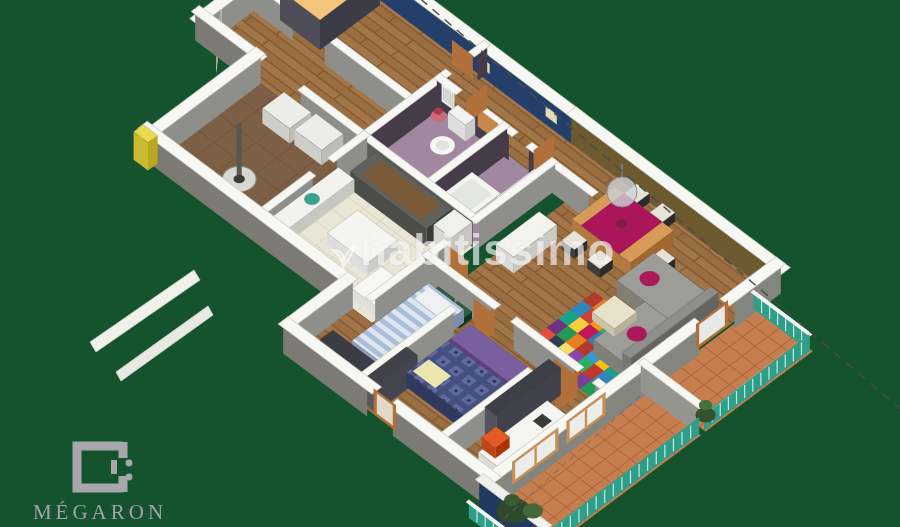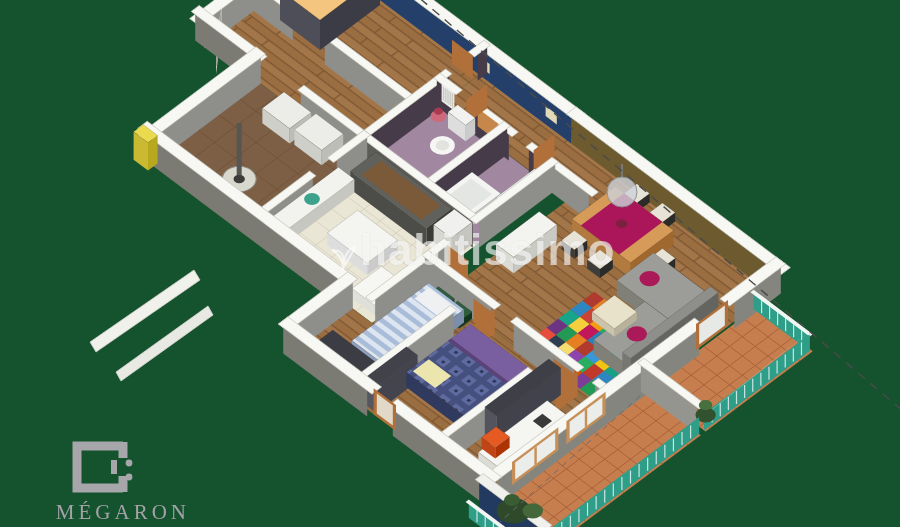--- a/index.html
+++ b/index.html
@@ -8,21 +8,21 @@
   #plan{position:absolute;left:0;top:0;}
   .watermark{position:absolute;left:330px;top:228px;color:rgba(255,255,255,.62);
              pointer-events:none;}
   .wm-row{display:flex;align-items:flex-end;gap:4px;}
   .wm-title{font-size:44px;font-weight:bold;letter-spacing:1px;line-height:1;
             text-shadow:0 0 2px rgba(120,120,120,.15);}
   .wm-sub{font-size:12px;letter-spacing:2.5px;margin:4px 0 0 36px;color:rgba(255,255,255,.72);
           font-weight:bold;}
   .logo{position:absolute;left:10px;top:436px;width:180px;text-align:center;color:#a2a2a7;}
   .logo-mark{margin:0 auto;}
-  .logo-name{font-family:"Liberation Serif", serif;font-size:21px;letter-spacing:4px;margin-top:2px;text-align:right;}
+  .logo-name{font-family:"Liberation Serif", serif;font-size:21px;letter-spacing:4px;margin-top:2px;}
 </style>
 </head>
 <body>
 
 <div id="stage">
   <svg id="plan" width="900" height="527" viewBox="0 0 900 527">
     <defs>
       <pattern id="wood" width="90" height="18" patternUnits="userSpaceOnUse">
         <rect width="90" height="18" fill="#9a6e41"></rect>
         <rect width="90" height="9" fill="#a3764a"></rect>

